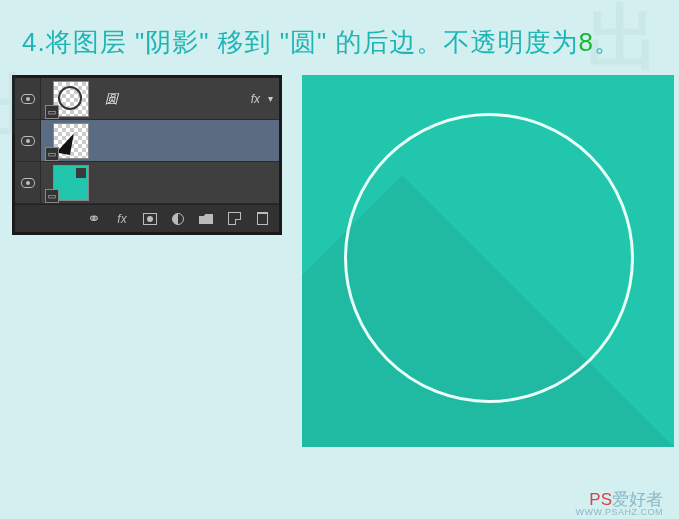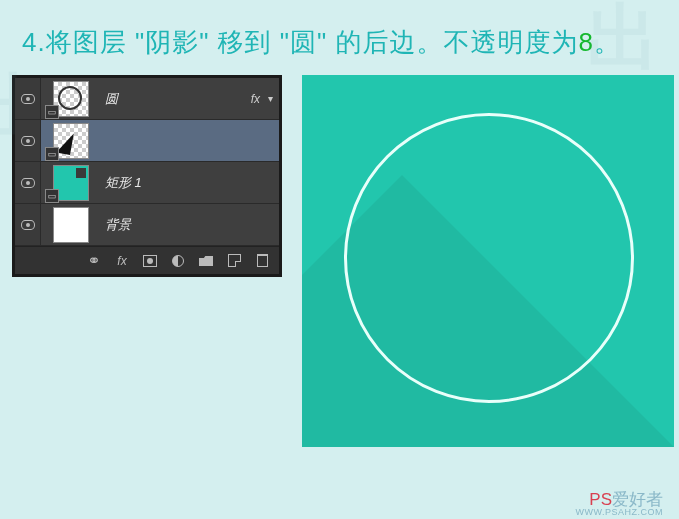--- a/index.html
+++ b/index.html
@@ -294,32 +294,22 @@
     </div>
 
     <div class="layer-row">
       <div class="vis-col">
           <span class="eye-icon"></span>
         </div>
       <div class="thumb-wrap">
         <div class="thumb teal-rect"></div>
         <div class="tiny-badge">▭</div>
       </div>
-      <span class="layer-name">矩形 1</span>
     </div>
 
-    <div class="layer-row">
-      <div class="vis-col">
-          <span class="eye-icon"></span>
-        </div>
-      <div class="thumb-wrap">
-        <div class="thumb white-fill"></div>
-      </div>
-      <span class="layer-name">背景</span>
-    </div>
 
     <div class="panel-footer">
       <span class="footer-icon link-icon"></span>
       <span class="footer-icon fx-icon">fx</span>
       <span class="footer-icon">
           <span class="mask-icon"></span>
         </span>
       <span class="footer-icon">
           <span class="adjust-icon"></span>
         </span>

